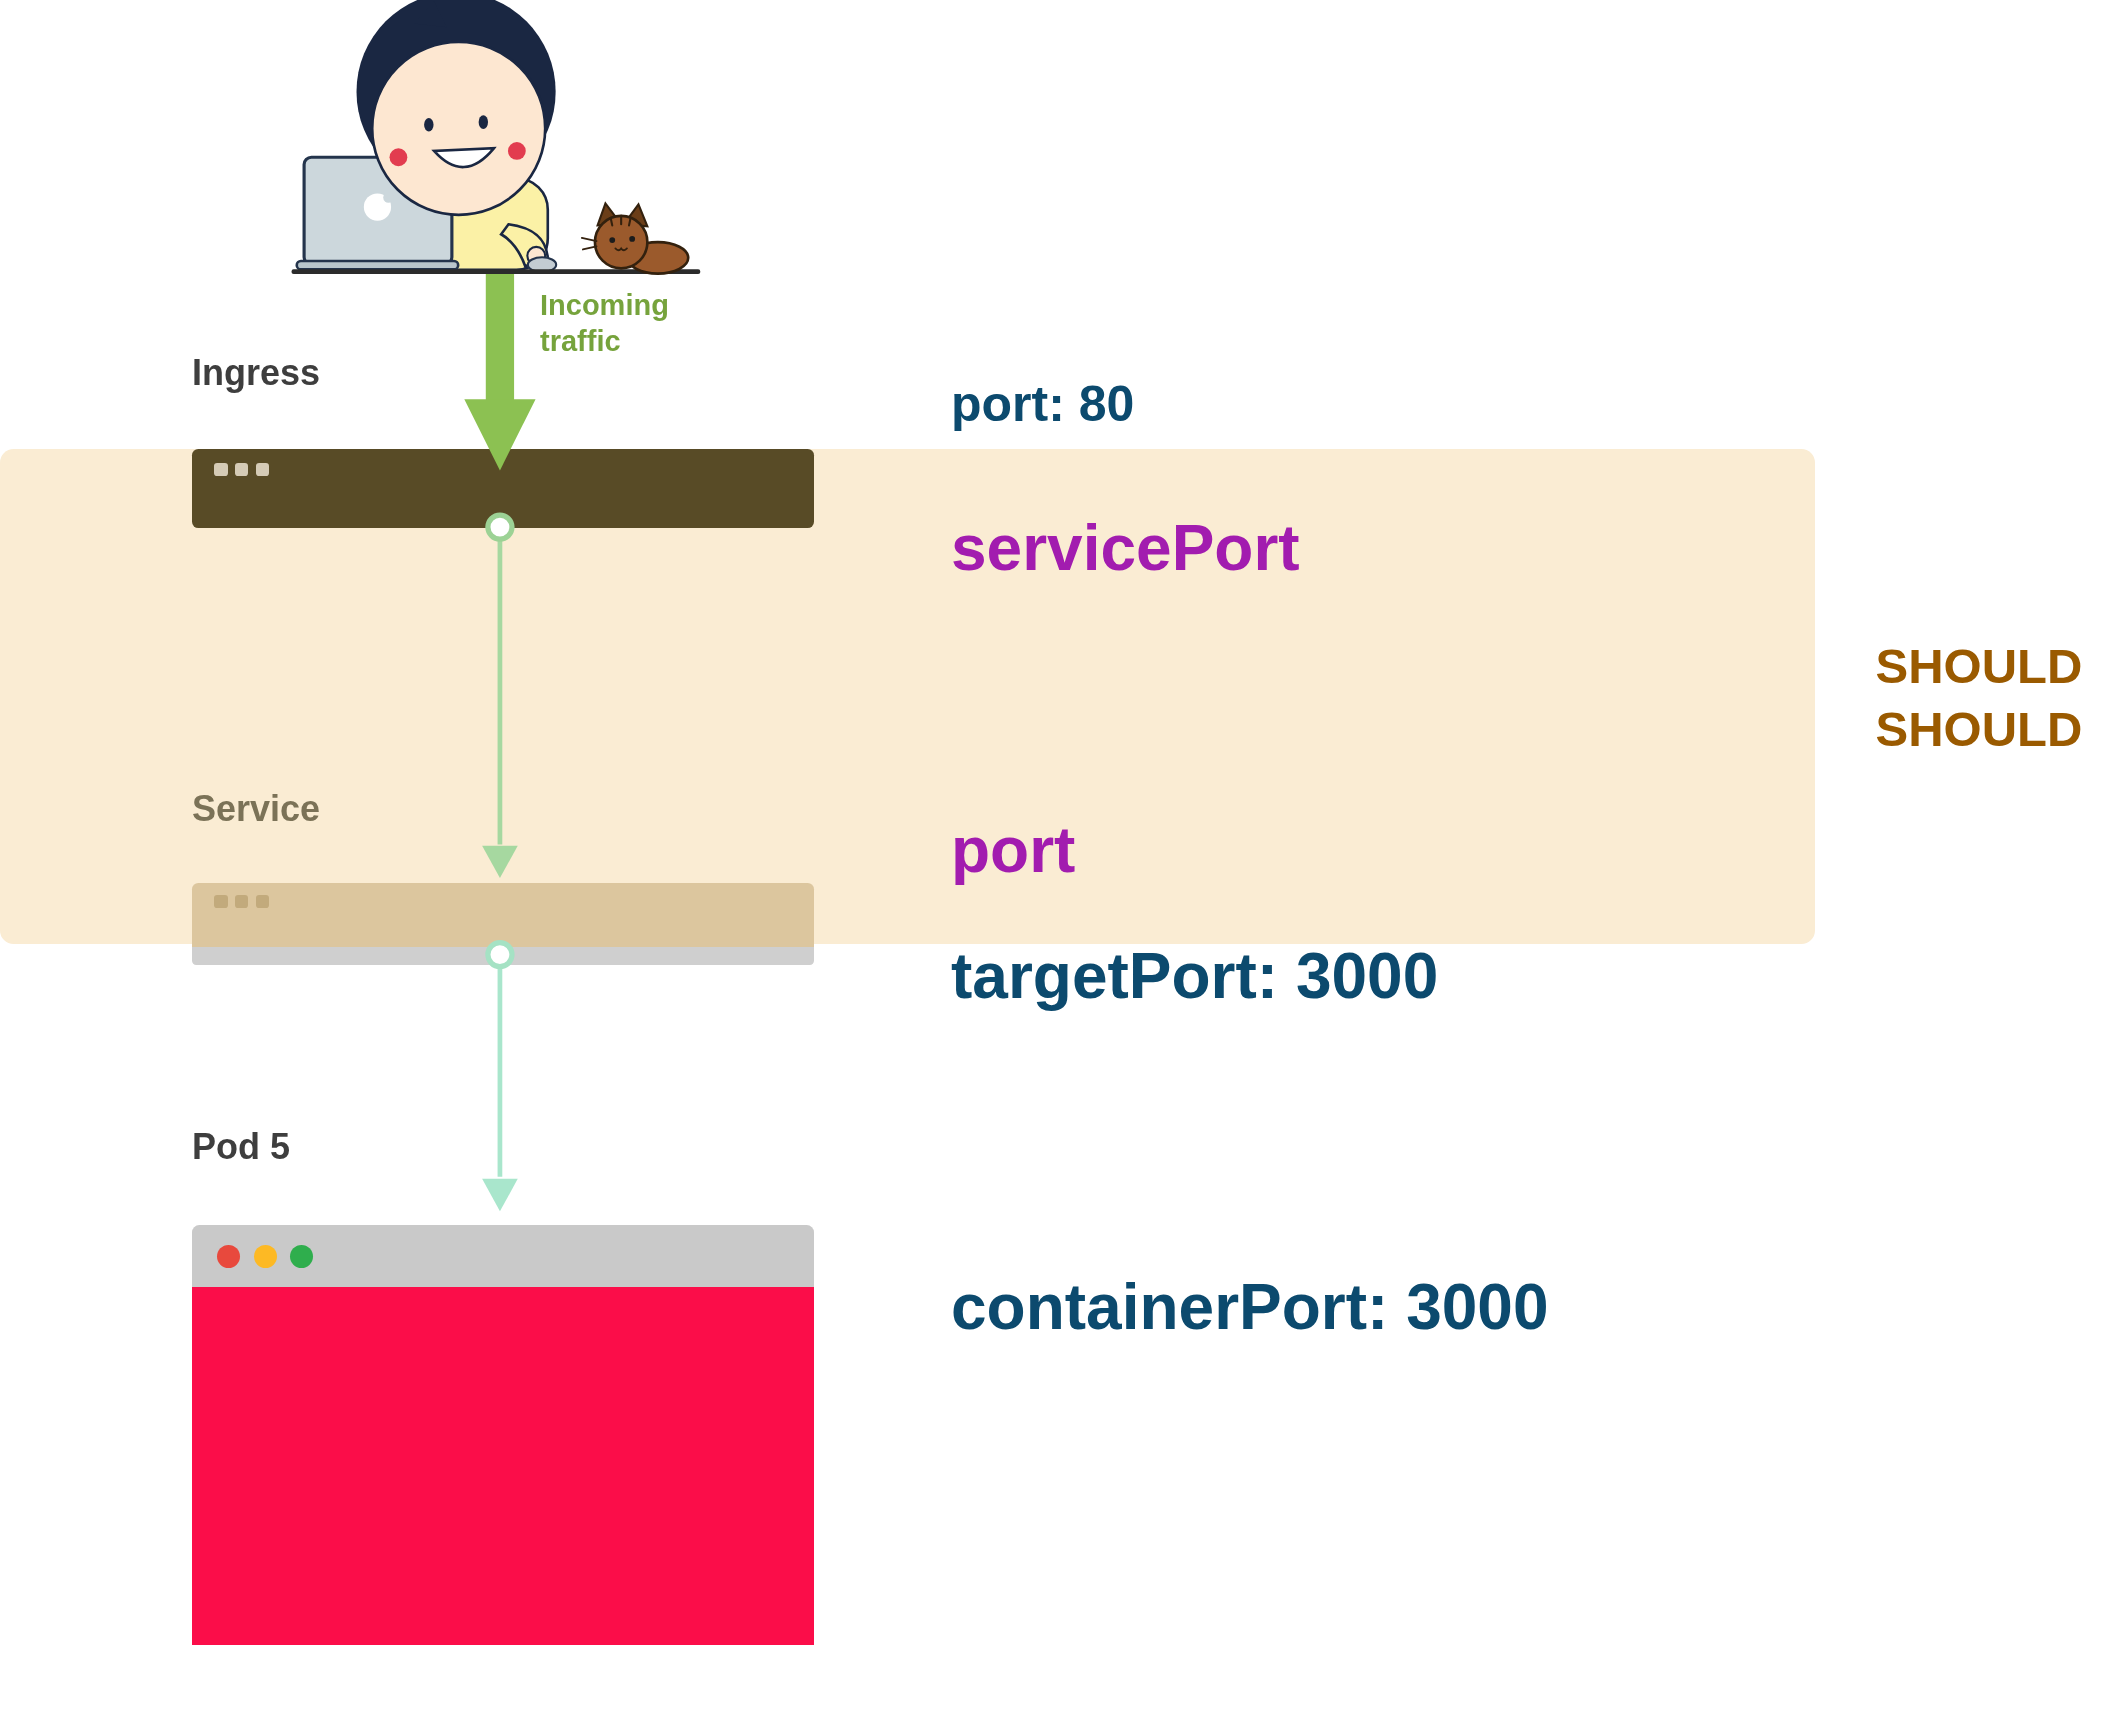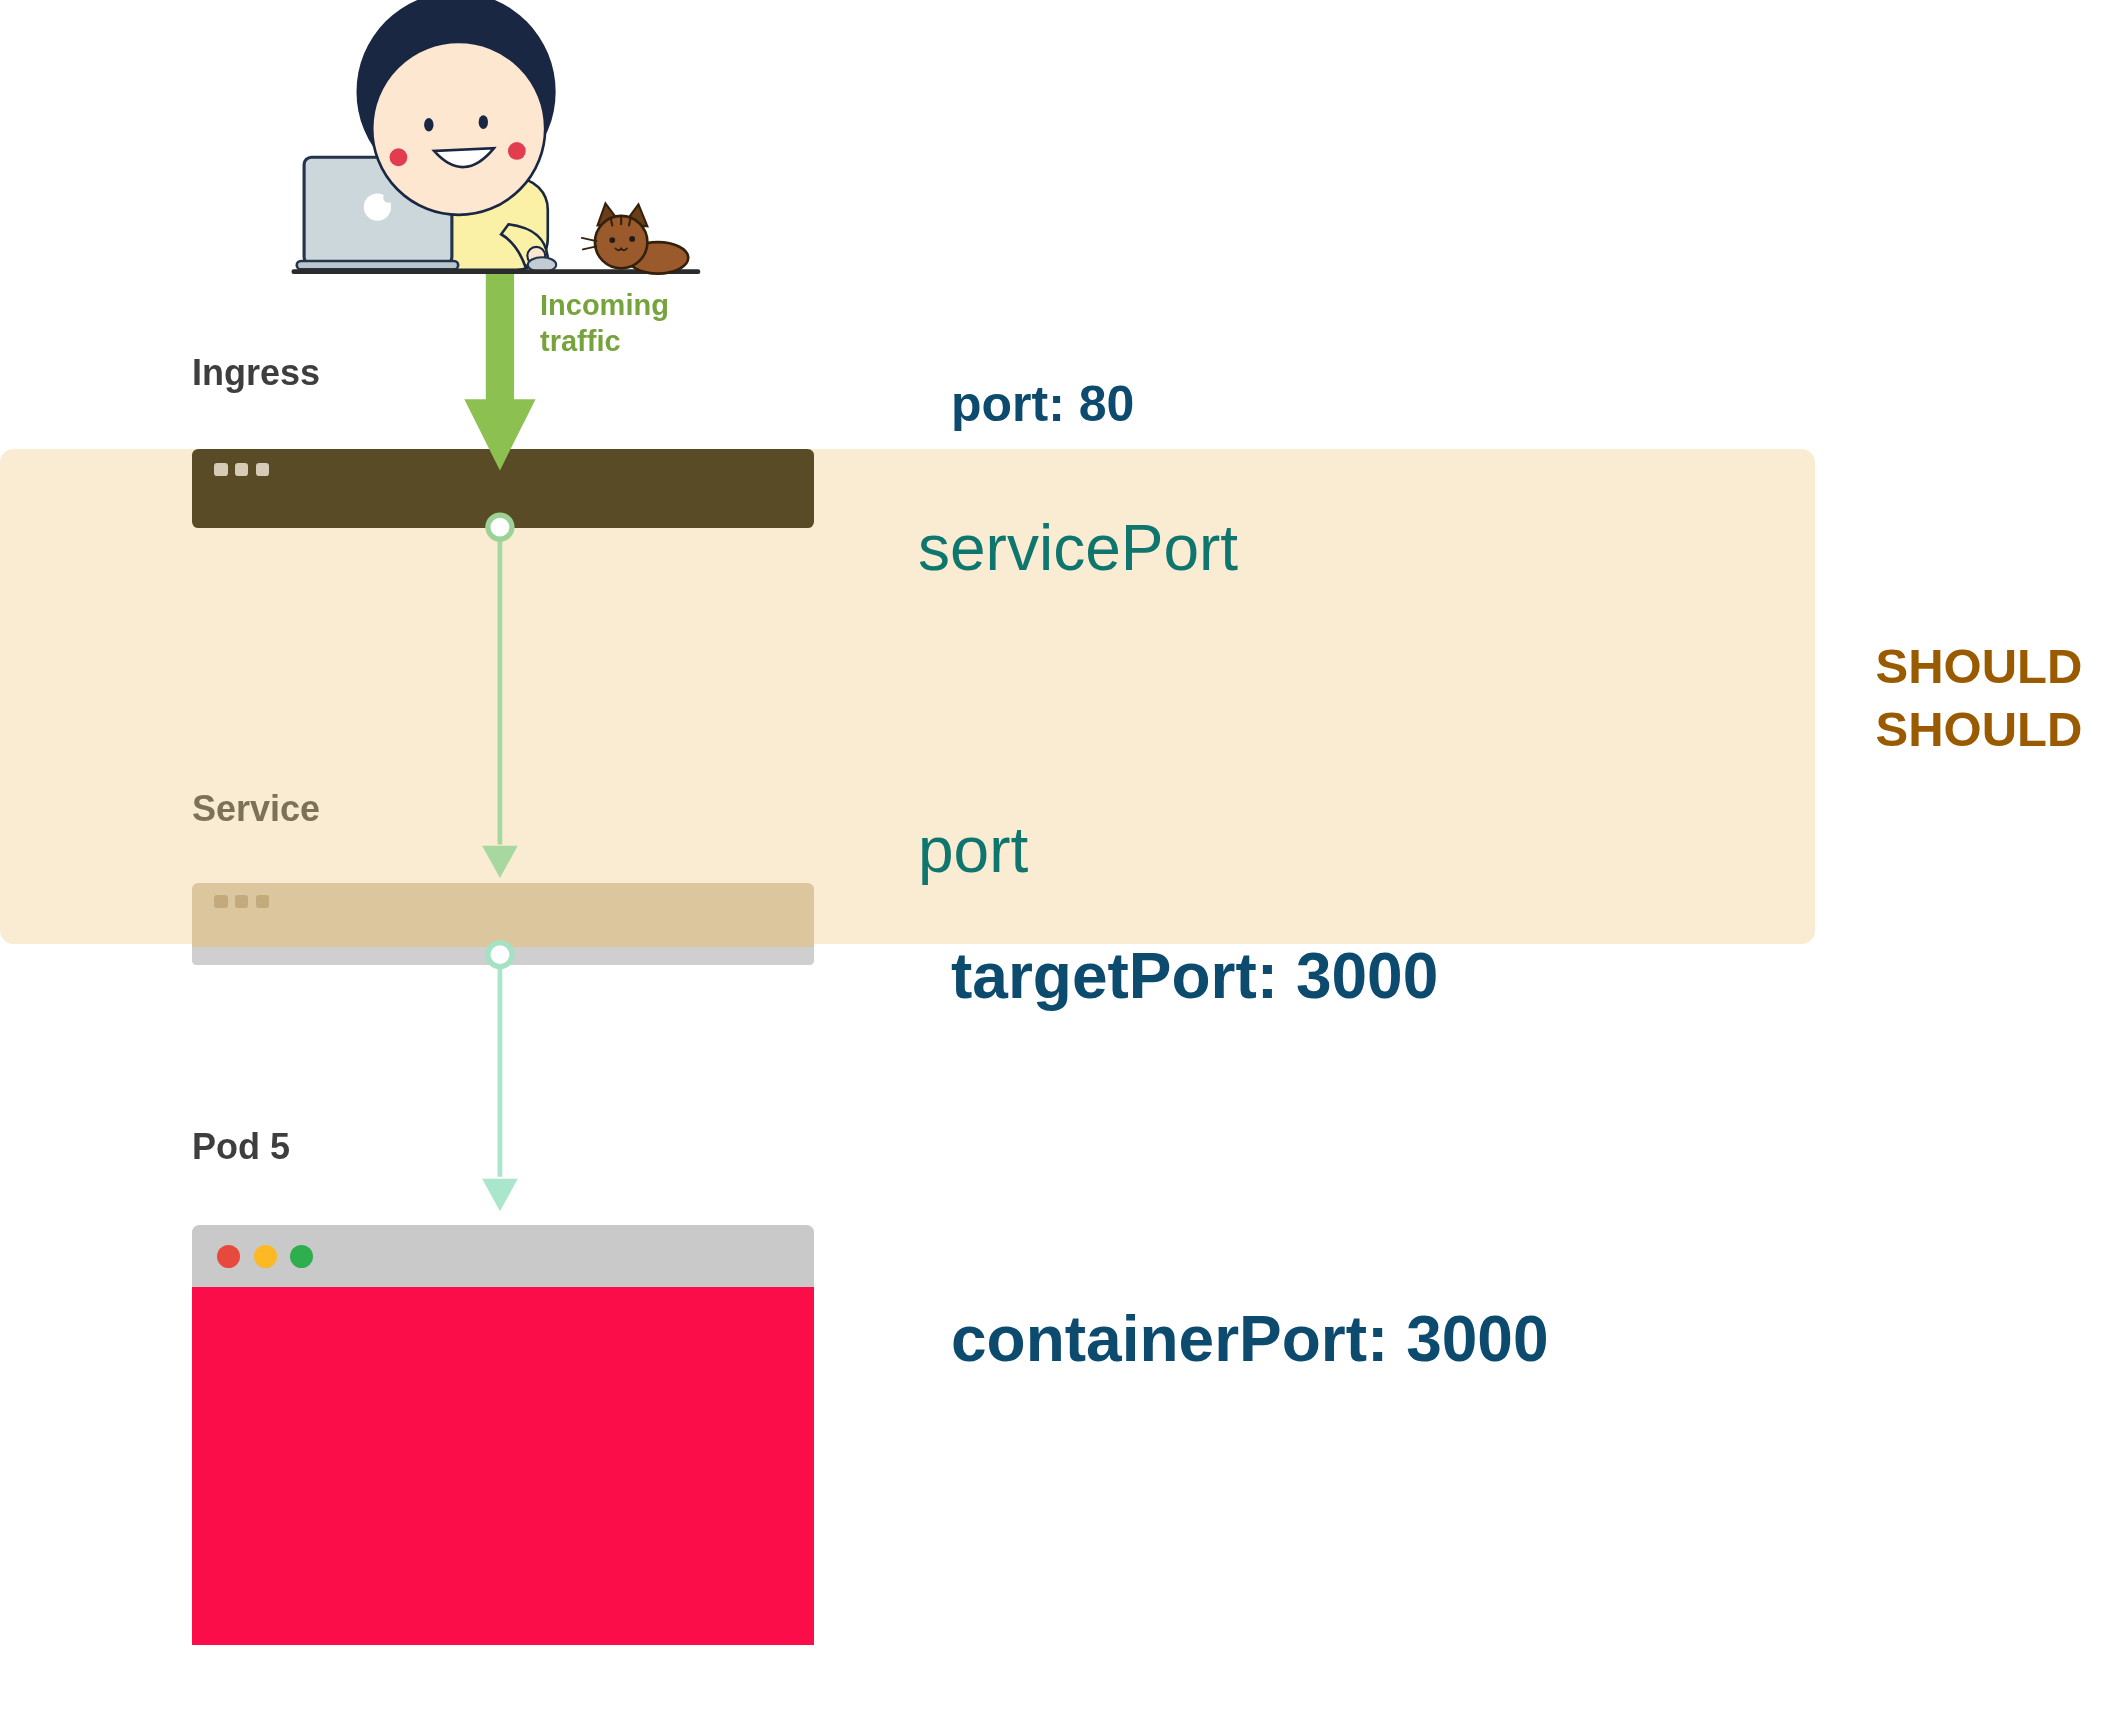--- a/index.html
+++ b/index.html
@@ -42,32 +42,32 @@
   .pod-body { height:442px; background:#FB0D49; }
   
   .section-label {
     position:absolute; left:192px; font-weight:bold; font-size:36px;
     color:#3E3E3E; z-index:4; white-space:nowrap;
   }
   .ingress-label { top:352px; }
   .service-label { top:788px; color:#7B7257; }
   .pod-label { top:1126px; }
   .big-dark {
-    position:absolute; left:918px; font-weight:normal; font-size:64px;
-    color:#0f766e; z-index:4; white-space:nowrap;
+    position:absolute; left:951px; font-weight:bold; font-size:64px;
+    color:#a21caf; z-index:4; white-space:nowrap;
   }
   .service-port-text { top:511px; }
   .port-text { top:813px; }
   .big-gray {
     position:absolute; left:951px; font-weight:bold; color:#0c4a6e;
     z-index:4; white-space:nowrap;
   }
   .port80-text { top:375px; font-size:50px; }
   .target-port-text { top:939px; font-size:64px; }
-  .container-port-text { top:1270px; font-size:64px;margin-top:32px; }
+  .container-port-text { top:1270px; font-size:64px; }
   .should-match-text {
     position:absolute; left:1850px; top:635px; width:258px;
     font-size:49px; font-weight:bold; color:#9A5A00; text-align:center;
     line-height:1.28; z-index:4;
   }
   .incoming-label {
     position:absolute; left:540px; top:287px; width:173px;
     font-size:29px; font-weight:bold; color:#76A33C; line-height:1.25; z-index:4;
   }
   .overlay { position:absolute; left:0; top:0; z-index:3; pointer-events:none; }

